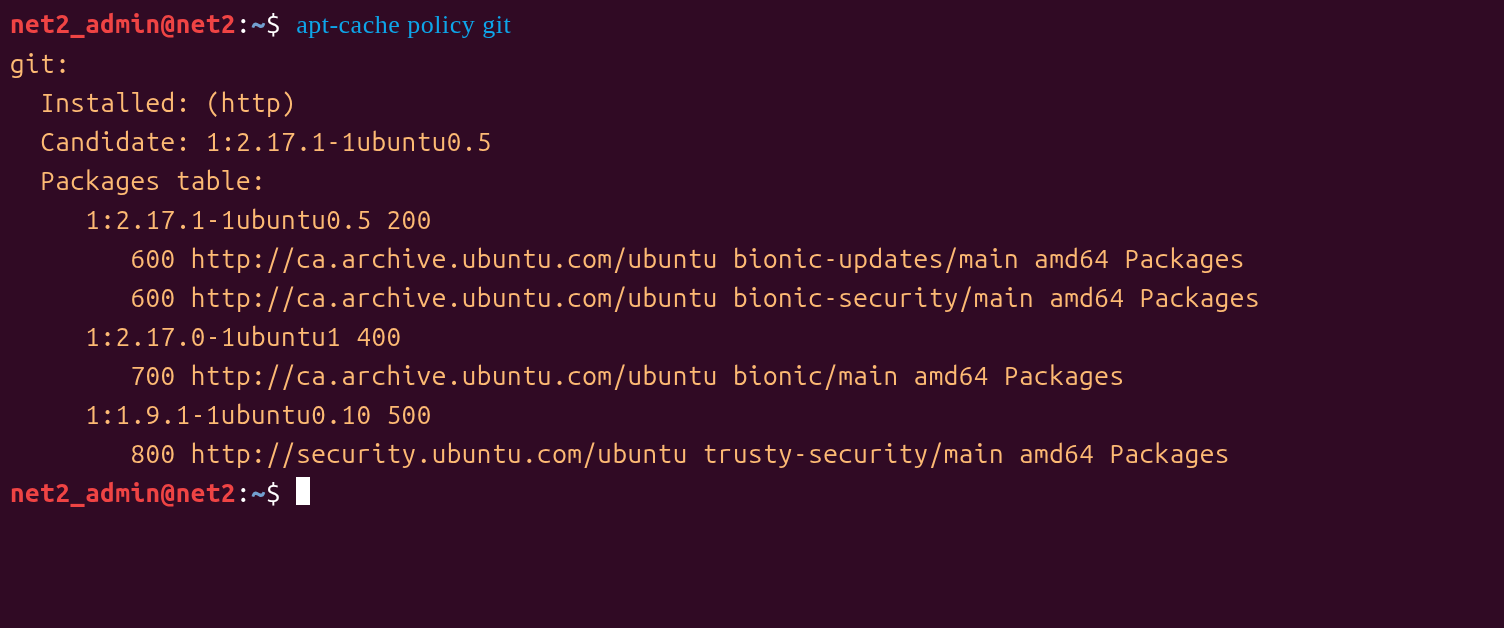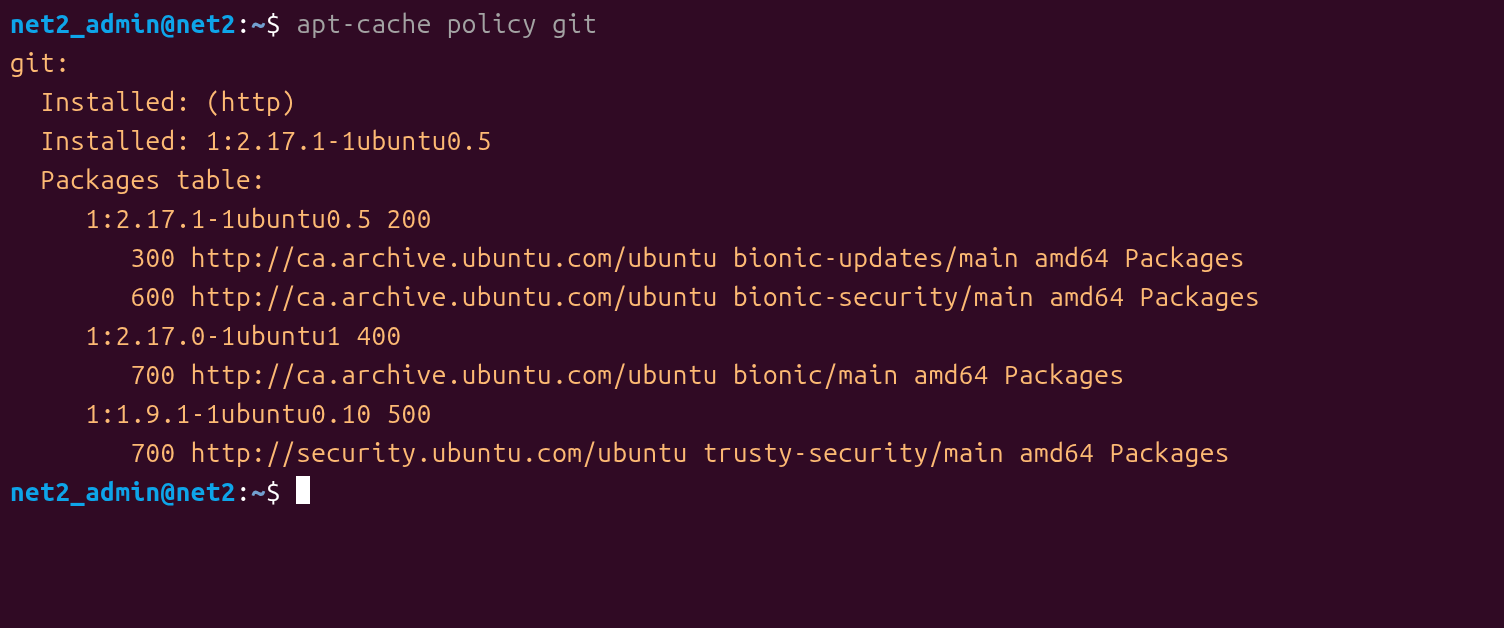--- a/index.html
+++ b/index.html
@@ -17,53 +17,54 @@
       width: 1504px;
       height: 628px;
       overflow: hidden;
       letter-spacing: 0.5px;
     }
     .terminal {
       white-space: pre-wrap;
       word-break: break-all;
     }
     .prompt-user {
-      color: #0ea5e9;
+      color: #ef4444;
       font-weight: bold;
     }
     .prompt-path {
       color: #729fcf;
       font-weight: bold;
     }
     .prompt-colon, .prompt-dollar {
       color: #ffffff;
     }
     .command {
-      color: #a3a3a3;
+      color: #0ea5e9;
+      font-family: Liberation Serif, serif;
     }
     .output {
       color: #fdba74;
     }
     .cursor {
       display: inline-block;
       width: 14px;
       height: 28px;
       background-color: #ffffff;
       vertical-align: text-bottom;
       margin-bottom: 2px;
     }
   </style>
 </head>
 <body>
 
 <div class="terminal"><span><span class="prompt-user">net2_admin@net2</span><span class="prompt-colon">:</span><span class="prompt-path">~</span><span class="prompt-dollar">$ </span><span class="command">apt-cache policy git</span></span>
 <span class="output">git:</span>
 <span class="output">  Installed: (http)</span>
-<span class="output">  Installed: 1:2.17.1-1ubuntu0.5</span>
+<span class="output">  Candidate: 1:2.17.1-1ubuntu0.5</span>
 <span class="output">  Packages table:</span>
 <span class="output">     1:2.17.1-1ubuntu0.5 200</span>
-<span class="output">        300 http://ca.archive.ubuntu.com/ubuntu bionic-updates/main amd64 Packages</span>
+<span class="output">        600 http://ca.archive.ubuntu.com/ubuntu bionic-updates/main amd64 Packages</span>
 <span class="output">        600 http://ca.archive.ubuntu.com/ubuntu bionic-security/main amd64 Packages</span>
 <span class="output">     1:2.17.0-1ubuntu1 400</span>
 <span class="output">        700 http://ca.archive.ubuntu.com/ubuntu bionic/main amd64 Packages</span>
 <span class="output">     1:1.9.1-1ubuntu0.10 500</span>
-<span class="output">        700 http://security.ubuntu.com/ubuntu trusty-security/main amd64 Packages</span>
+<span class="output">        800 http://security.ubuntu.com/ubuntu trusty-security/main amd64 Packages</span>
 <span><span class="prompt-user">net2_admin@net2</span><span class="prompt-colon">:</span><span class="prompt-path">~</span><span class="prompt-dollar">$ </span></span><span class="cursor"></span></div>
 
 </body></html>

